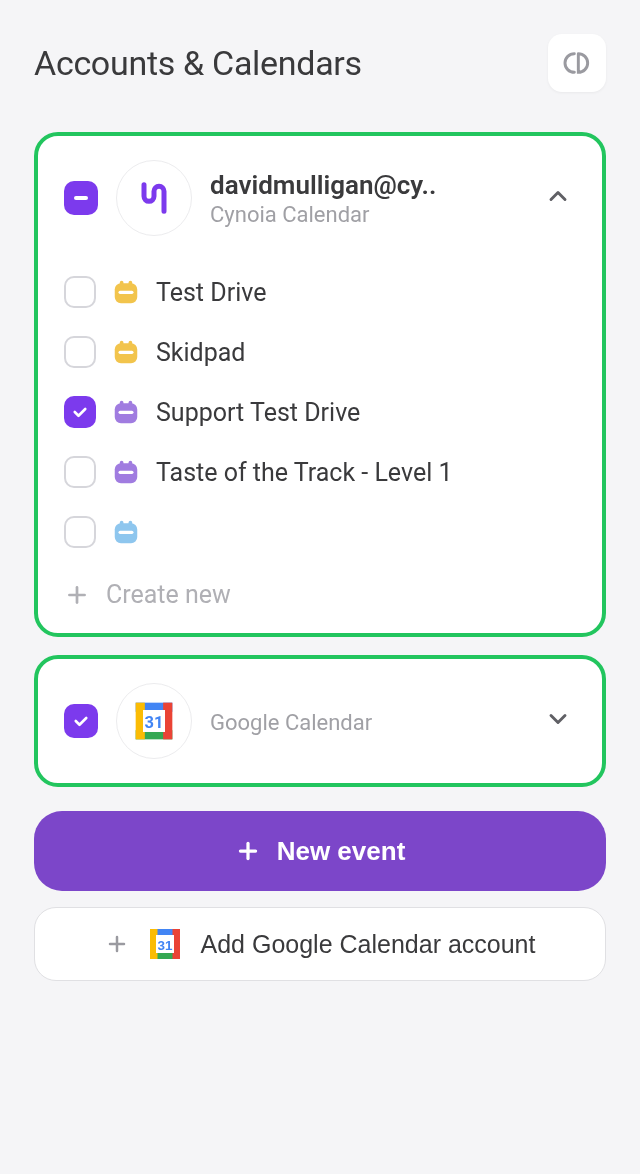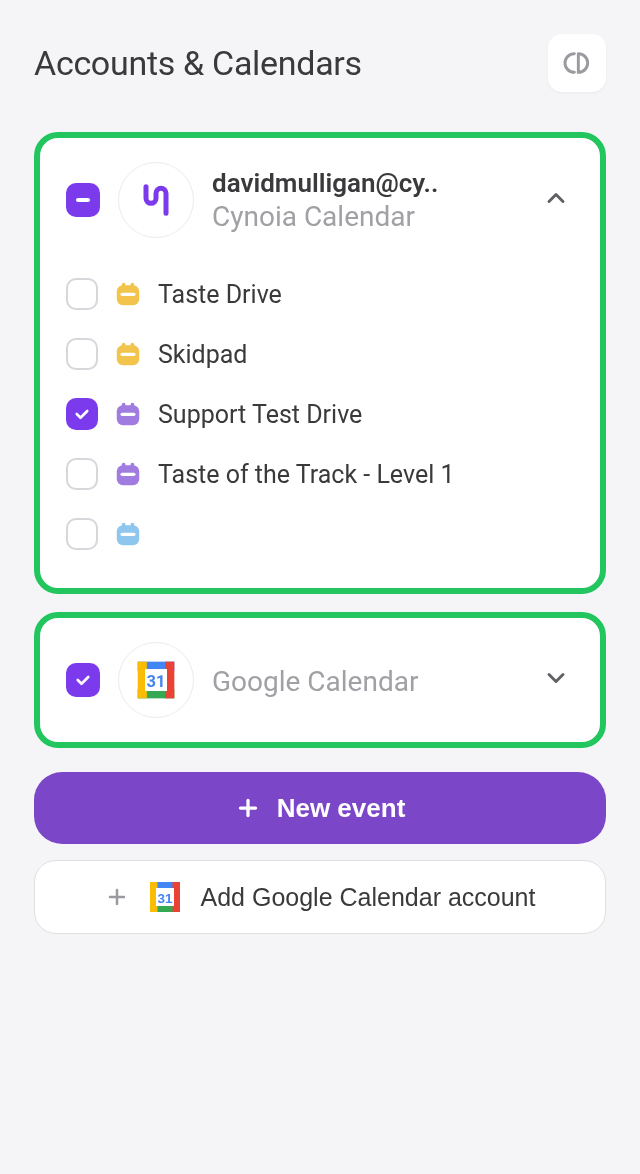--- a/index.html
+++ b/index.html
@@ -14,60 +14,60 @@
   .header { display: flex; justify-content: space-between; align-items: center; margin-bottom: 40px; }
   .page-title { font-size: 34px; font-weight: 400; color: #3a3a3c; letter-spacing: -0.3px; }
   .avatar-btn {
     width: 58px; height: 58px; background: #fff; border-radius: 14px;
     display: flex; align-items: center; justify-content: center;
     box-shadow: 0 1px 3px rgba(0,0,0,0.05); cursor: pointer;
   }
   .avatar-btn svg { width: 32px; height: 32px; }
 
   .card {
-    background: #fff; border: 6px solid #22c55e; border-radius: 24px;
+    background: #fff; border: 4px solid #22c55e; border-radius: 24px;
     padding: 24px 26px; margin-bottom: 18px;
   }
 
   .account-row { display: flex; align-items: center; gap: 18px; }
   .check-main {
     width: 34px; height: 34px; border-radius: 10px; background: #7c3aed;
     display: flex; align-items: center; justify-content: center; cursor: pointer; flex: 0 0 auto;
   }
   .check-main.minus::after { content: ""; width: 14px; height: 4px; background: #fff; border-radius: 2px; }
   .check-main.check svg { width: 18px; height: 18px; }
 
   .account-icon {
     width: 76px; height: 76px; border-radius: 50%; border: 1px solid #ececee;
     display: flex; align-items: center; justify-content: center; flex: 0 0 auto;
   }
   .account-text { flex: 1; min-width: 0; }
   .account-email { font-size: 26px; font-weight: 600; color: #3a3a3c; white-space: nowrap; overflow: hidden; text-overflow: ellipsis; }
-  .account-type { font-size: 28px; color: #a0a0a5; margin-top: 2px; }
+  .account-type { font-size: 22px; color: #a0a0a5; margin-top: 2px; }
   .chevron { cursor: pointer; flex: 0 0 auto; padding: 4px;}
   .chevron svg { width: 28px; height: 28px; stroke: #606065; }
 
   .cal-list { margin-top: 26px; }
   .cal-item { display: flex; align-items: center; gap: 14px; padding: 14px 0; }
   .cal-check {
     width: 32px; height: 32px; border-radius: 10px; border: 2px solid #d6d6db;
     cursor: pointer; flex: 0 0 auto; display: flex; align-items: center; justify-content: center;
   }
   .cal-check.on { background: #7c3aed; border-color: #7c3aed; }
   .cal-check.on svg { width: 18px; height: 18px; }
   .cal-icon { width: 32px; height: 32px; flex: 0 0 auto; display:flex; align-items:center; justify-content:center;}
   .cal-label { font-size: 25px; color: #3a3a3c; }
 
   .create-new { display: flex; align-items: center; gap: 16px; padding-top: 18px; cursor: pointer; }
   .plus-icon { width: 26px; height: 26px; color: #b0b0b5; }
   .create-new-label { font-size: 25px; color: #b0b0b5; }
 
   .new-event-btn {
     width: 100%; background: #7c46c9; color: #fff; border: none; border-radius: 28px;
-    height: 72px; display: flex; align-items: center; justify-content: center; gap: 16px;
+    height: 80px; display: flex; align-items: center; justify-content: center; gap: 16px;
     font-size: 26px; font-weight: 600; cursor: pointer; margin-top: 24px; margin-bottom: 16px;
   }
   .add-google-btn {
     width: 100%; background: #fff; border: 1px solid #e0e0e3; border-radius: 22px;
     height: 74px; display: flex; align-items: center; justify-content: center; gap: 18px;
     font-size: 25px; font-weight: 500; color: #3a3a3c; cursor: pointer;
   }
 </style>
 </head>
 <body>
@@ -106,21 +106,21 @@
     <div class="cal-item">
       <div class="cal-check"></div>
       <div class="cal-icon">
         <svg viewBox="0 0 24 24" width="30" height="30">
             <rect x="3" y="5" width="18" height="16" rx="5" fill="#f2c44c"></rect>
             <rect x="7" y="3" width="3" height="5" rx="1.5" fill="#f2c44c"></rect>
             <rect x="14" y="3" width="3" height="5" rx="1.5" fill="#f2c44c"></rect>
             <rect x="6" y="11" width="12" height="2.5" rx="1.25" fill="#fff"></rect>
           </svg>
       </div>
-      <div class="cal-label">Taste Drive</div>
+      <div class="cal-label">Test Drive</div>
     </div>
 
     <div class="cal-item">
       <div class="cal-check"></div>
       <div class="cal-icon">
         <svg viewBox="0 0 24 24" width="30" height="30">
             <rect x="3" y="5" width="18" height="16" rx="5" fill="#f2c44c"></rect>
             <rect x="7" y="3" width="3" height="5" rx="1.5" fill="#f2c44c"></rect>
             <rect x="14" y="3" width="3" height="5" rx="1.5" fill="#f2c44c"></rect>
             <rect x="6" y="11" width="12" height="2.5" rx="1.25" fill="#fff"></rect>
@@ -165,20 +165,27 @@
       <div class="cal-icon">
         <svg viewBox="0 0 24 24" width="30" height="30">
             <rect x="3" y="5" width="18" height="16" rx="5" fill="#8ec6ee"></rect>
             <rect x="7" y="3" width="3" height="5" rx="1.5" fill="#8ec6ee"></rect>
             <rect x="14" y="3" width="3" height="5" rx="1.5" fill="#8ec6ee"></rect>
             <rect x="6" y="11" width="12" height="2.5" rx="1.25" fill="#fff"></rect>
           </svg>
       </div>
     </div>
 
+    <div class="create-new">
+      <svg class="plus-icon" viewBox="0 0 24 24" fill="none" stroke="currentColor" stroke-width="2.5" stroke-linecap="round">
+          <line x1="12" y1="5" x2="12" y2="19"></line>
+          <line x1="5" y1="12" x2="19" y2="12"></line>
+        </svg>
+      <span class="create-new-label">Create new</span>
+    </div>
   </div>
 </div>
 
 <div class="card">
   <div class="account-row">
     <div class="check-main check">
       <svg viewBox="0 0 24 24" fill="none" stroke="#fff" stroke-width="3.5" stroke-linecap="round" stroke-linejoin="round">
           <polyline points="5 12 10 17 19 8"></polyline>
         </svg>
     </div>

